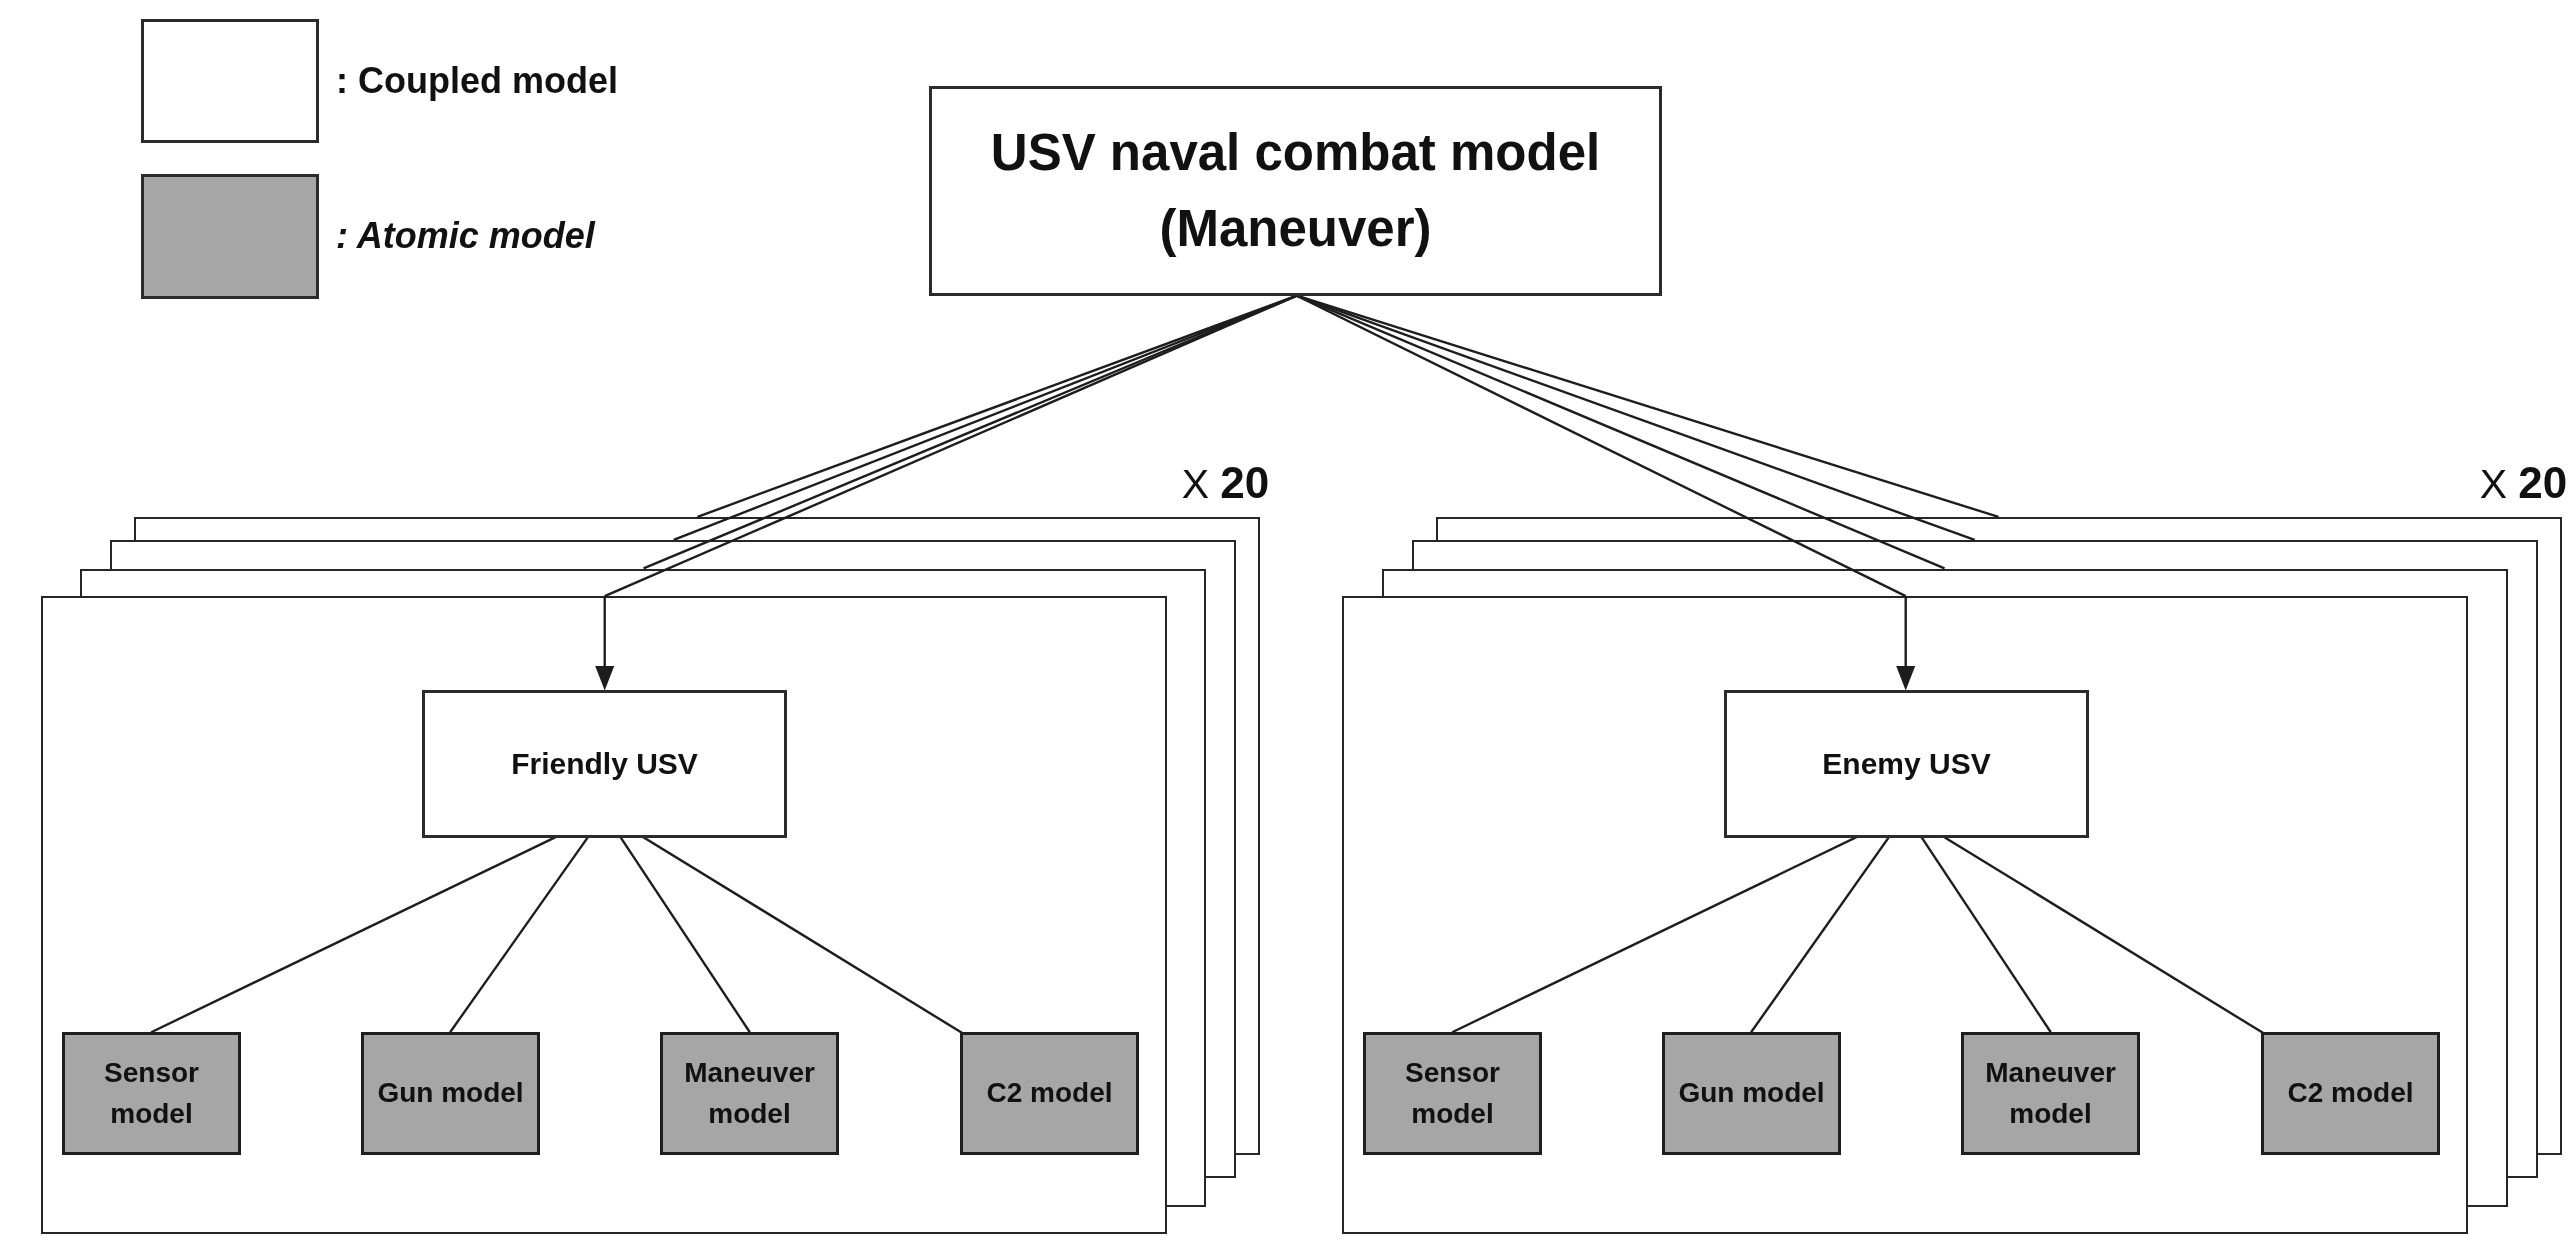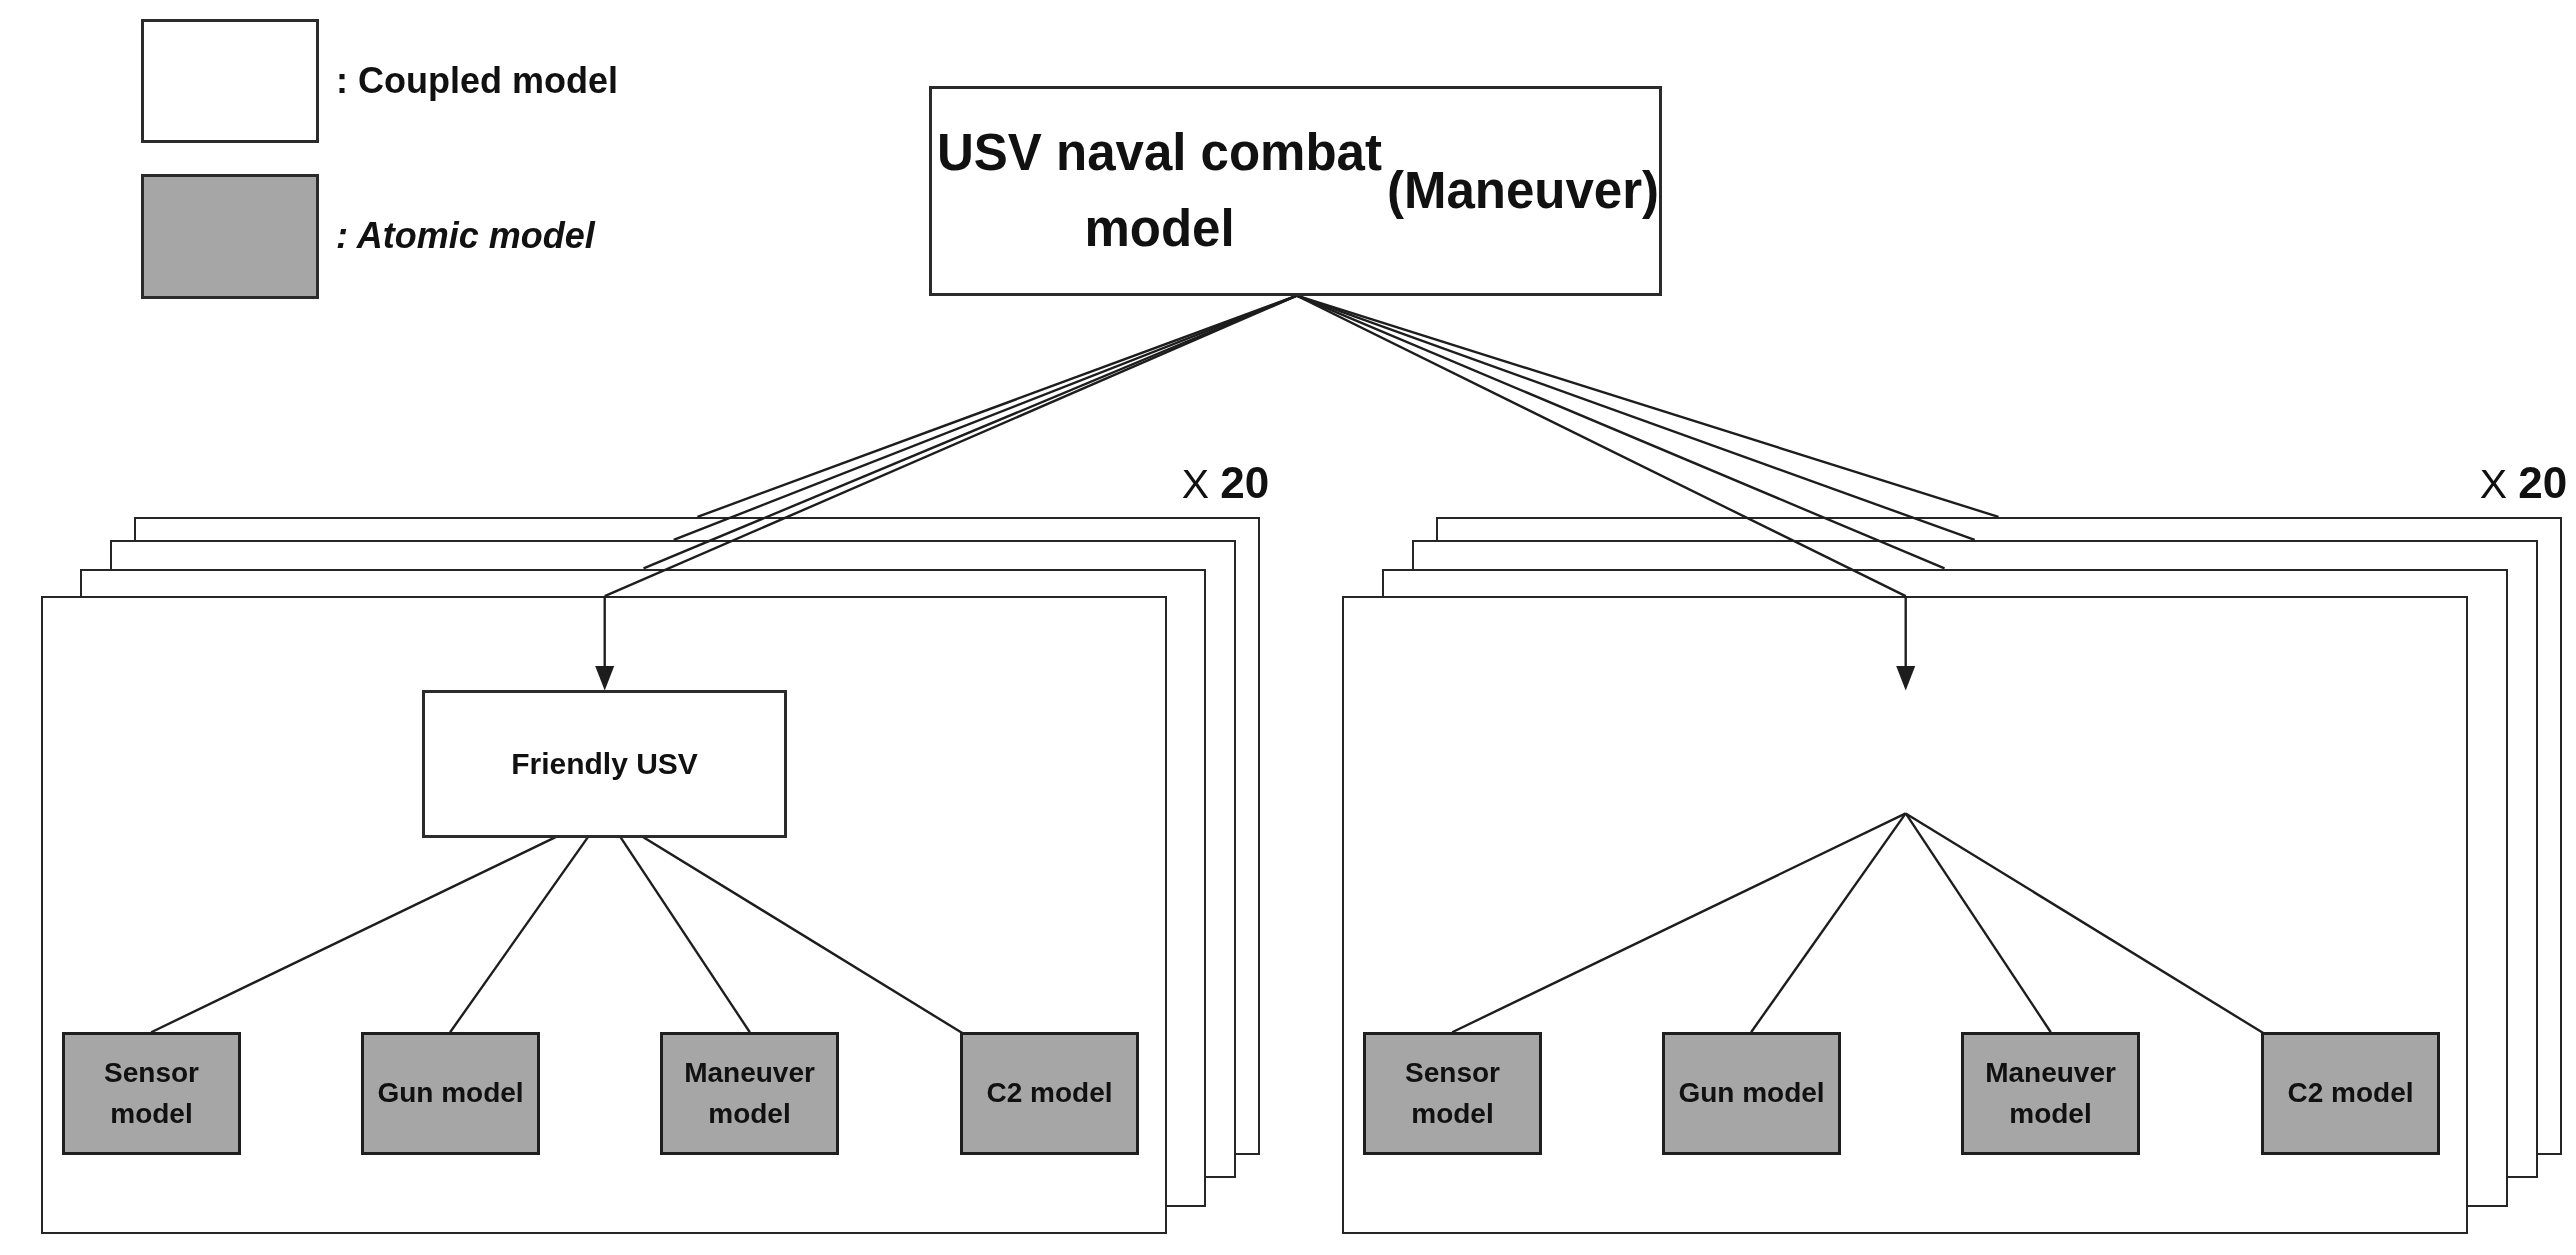--- a/index.html
+++ b/index.html
@@ -39,20 +39,21 @@
   .legend-label.atomic  { top: 218px; font-style: italic; }
 
   
   .root-node {
     position: absolute;
     left: 917px; top: 86px;
     width: 733px; height: 210px;
     background: #ffffff;
     border: 3.2px solid #2b2b2b;
     display: flex;
+    flex-direction: column;
     align-items: center;
     justify-content: center;
     text-align: center;
     font-size: 51px;
     font-weight: bold;
     line-height: 1.5;
     z-index: 3;
   }
 
   
@@ -192,20 +193,21 @@
   <div class="multiplier left">
     <span class="prefix">X</span>
     <span class="count">20</span>
   </div>
   <div class="multiplier right">
     <span class="prefix">X</span>
     <span class="count">20</span>
   </div>
 
   <div class="usv-node friendly">Friendly USV</div>
+  <div class="usv-node enemy">Enemy USV</div>
 
   <div class="atomic-node g1 c1">Sensor model</div>
   <div class="atomic-node g1 c2">Gun model</div>
   <div class="atomic-node g1 c3">Maneuver model</div>
   <div class="atomic-node g1 c4">C2 model</div>
 
   <div class="atomic-node g2 c1">Sensor model</div>
   <div class="atomic-node g2 c2">Gun model</div>
   <div class="atomic-node g2 c3">Maneuver model</div>
   <div class="atomic-node g2 c4">C2 model</div>

